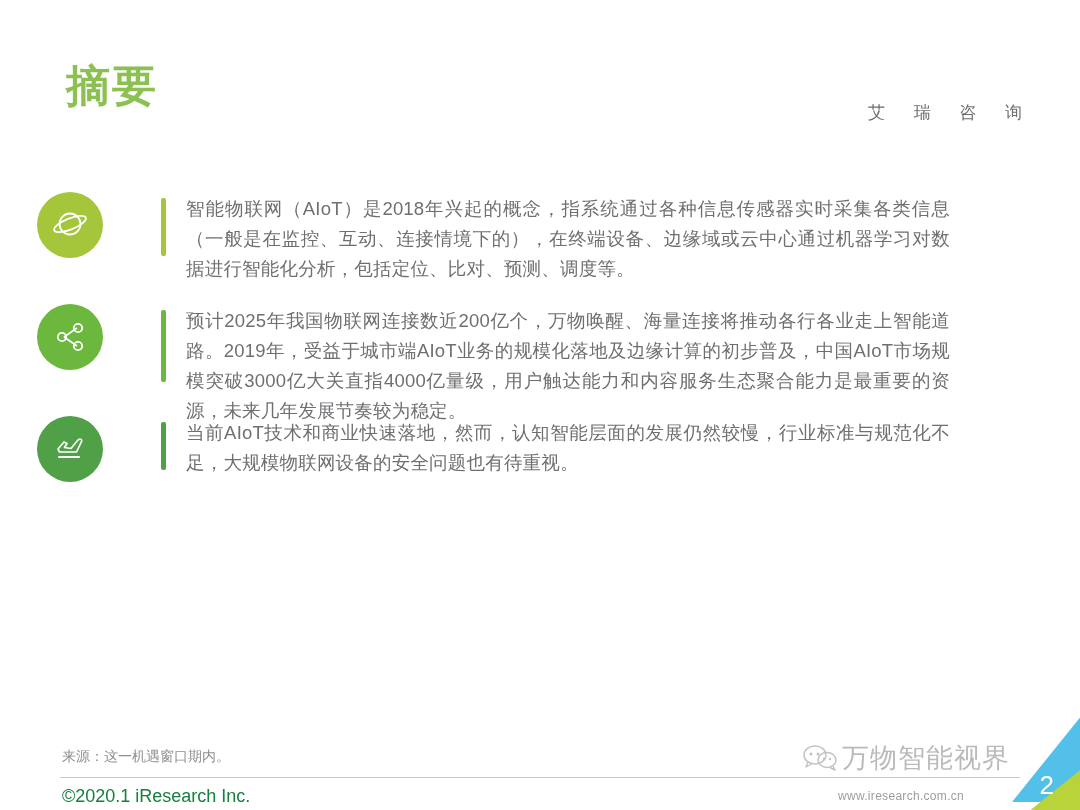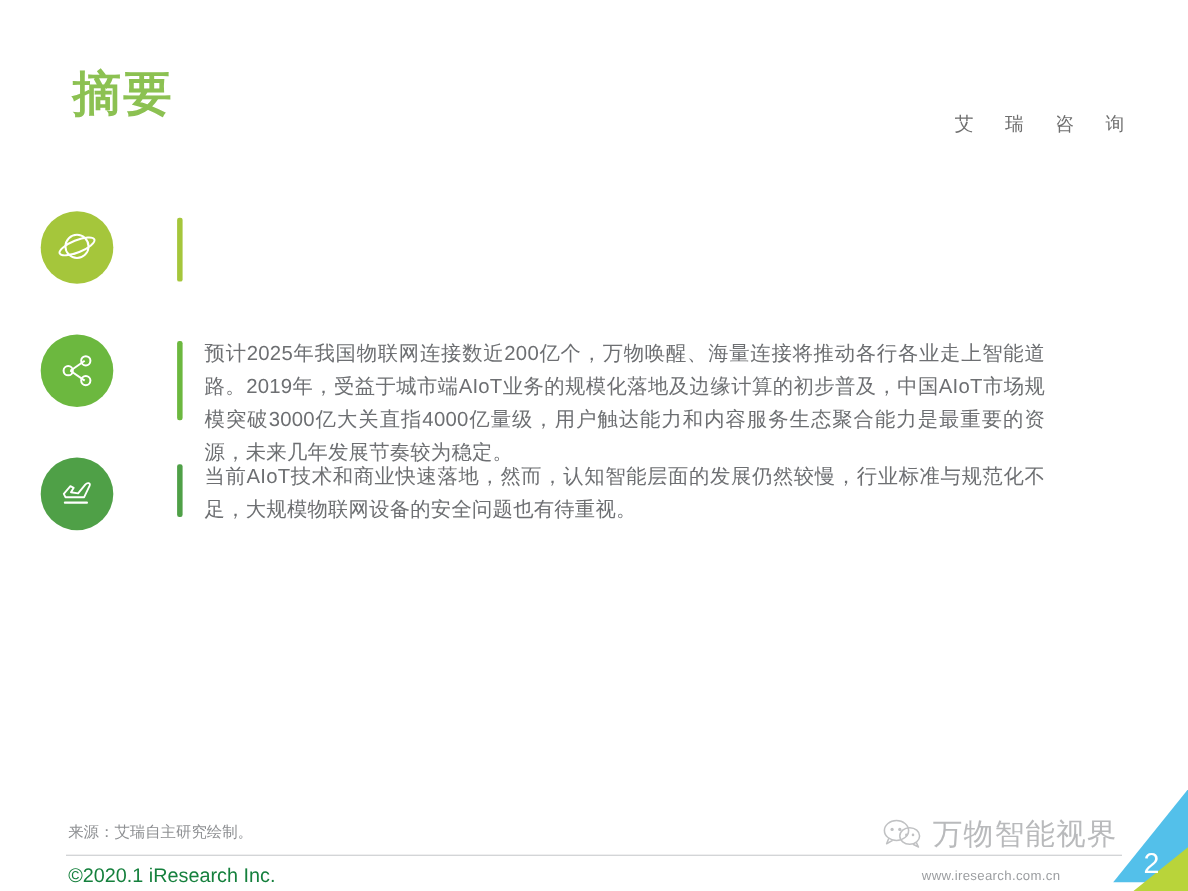--- a/index.html
+++ b/index.html
@@ -209,21 +209,21 @@
     letter-spacing: 0.3px;
   }
 
   
   .watermark {
     position: absolute;
     left: 800px;
     top: 742px;
     display: flex;
     align-items: center;
-    gap: 8px;
+    gap: 2px;
     opacity: 0.62;
   }
 
   .wechat-icon {
     width: 40px;
     height: 30px;
   }
 
   .wm-text {
     font-size: 27px;
@@ -297,20 +297,23 @@
           <span>
             <svg width="38" height="38" viewBox="0 0 38 38">
               <circle cx="19" cy="18" r="10.5" fill="none" stroke="#ffffff" stroke-width="1.8"></circle>
               <ellipse cx="19" cy="18" rx="17" ry="5.5" fill="none" stroke="#ffffff" stroke-width="1.8" transform="rotate(-22 19 18)"></ellipse>
             </svg>
           </span>
         </div>
       </div>
       <div class="divider-cell">
         <div class="divider" style="background:#a5c63b; height:58px;"></div>
+      </div>
+      <div class="text-cell">
+        <p class="para">智能物联网（AIoT）是2018年兴起的概念，指系统通过各种信息传感器实时采集各类信息（一般是在监控、互动、连接情境下的），在终端设备、边缘域或云中心通过机器学习对数据进行智能化分析，包括定位、比对、预测、调度等。</p>
       </div>
     </div>
 
     <div class="row row-2">
       <div class="icon-cell">
         <div class="circle" style="background:#6cb83f;">
           <span>
             <svg width="36" height="36" viewBox="0 0 36 36">
               <line x1="12" y1="18" x2="25" y2="9" stroke="#ffffff" stroke-width="1.8"></line>
               <line x1="12" y1="18" x2="25" y2="27" stroke="#ffffff" stroke-width="1.8"></line>
@@ -344,21 +347,21 @@
         <div class="divider" style="background:#4fa047; height:48px;"></div>
       </div>
       <div class="text-cell">
         <p class="para">当前AIoT技术和商业快速落地，然而，认知智能层面的发展仍然较慢，行业标准与规范化不足，大规模物联网设备的安全问题也有待重视。</p>
       </div>
     </div>
 
 
   </div>
 
-  <div class="source-note">来源：艾瑞自主研究绘制。</div>
+  <div class="source-note">来源：这一机遇窗口期内。</div>
   <div class="footer-rule"></div>
   <div class="copyright">©2020.1 iResearch Inc.</div>
   <div class="site-url">www.iresearch.com.cn</div>
 
   <div class="watermark">
     <span class="wechat-icon">
       <svg width="40" height="30" viewBox="0 0 40 30">
         <ellipse cx="15" cy="12" rx="11" ry="9" fill="none" stroke="#9a9c9f" stroke-width="1.4"></ellipse>
         <path d="M8 19 L6 24 L11.5 21" fill="none" stroke="#9a9c9f" stroke-width="1.4" stroke-linejoin="round"></path>
         <circle cx="11" cy="11" r="1.5" fill="#9a9c9f"></circle>

